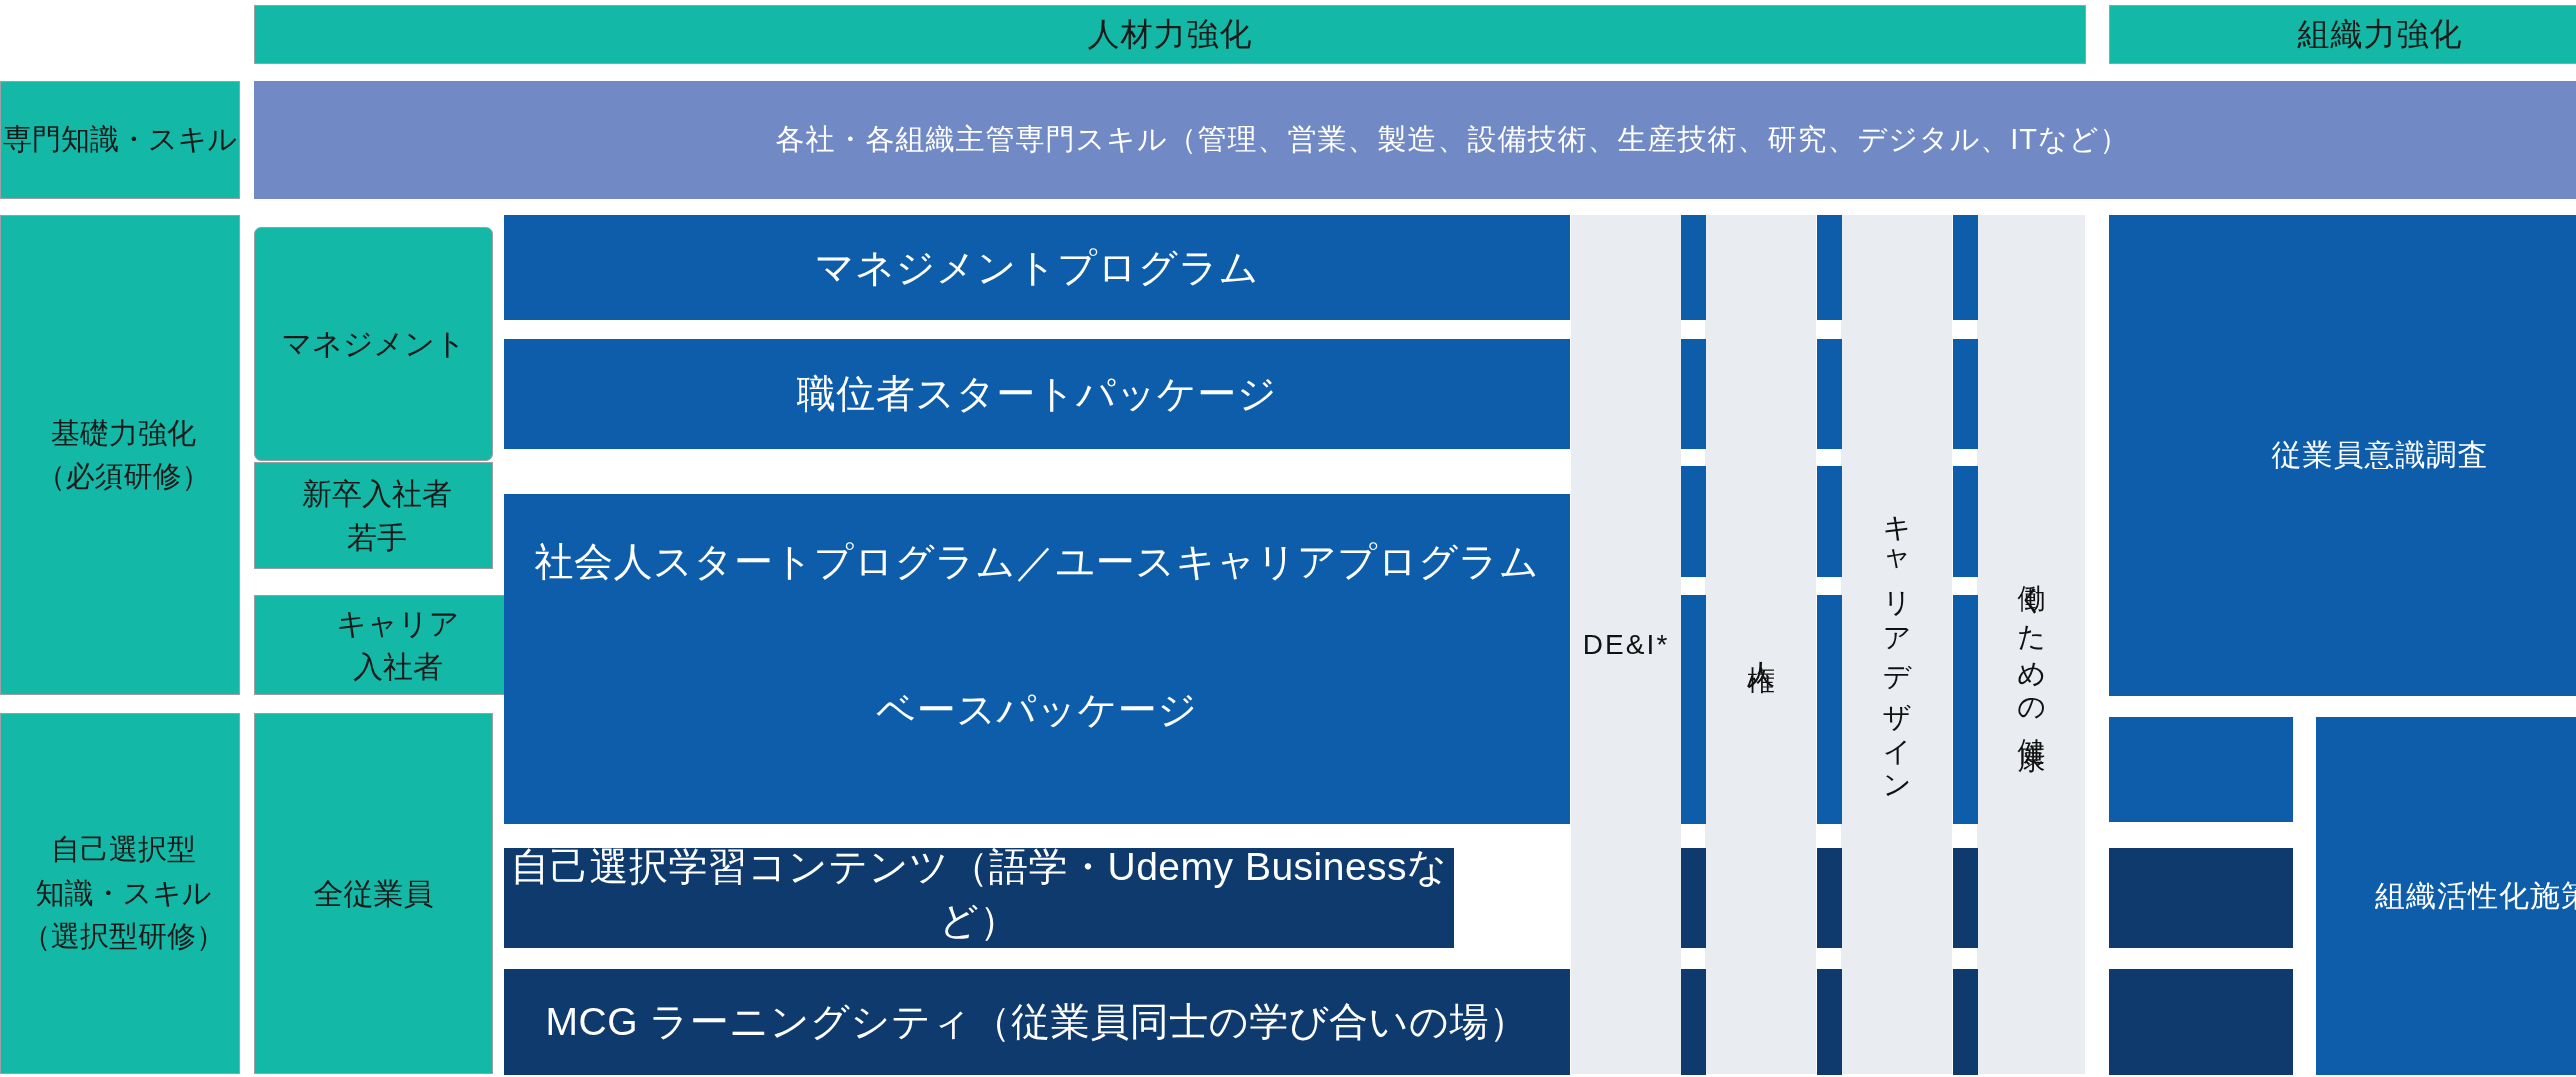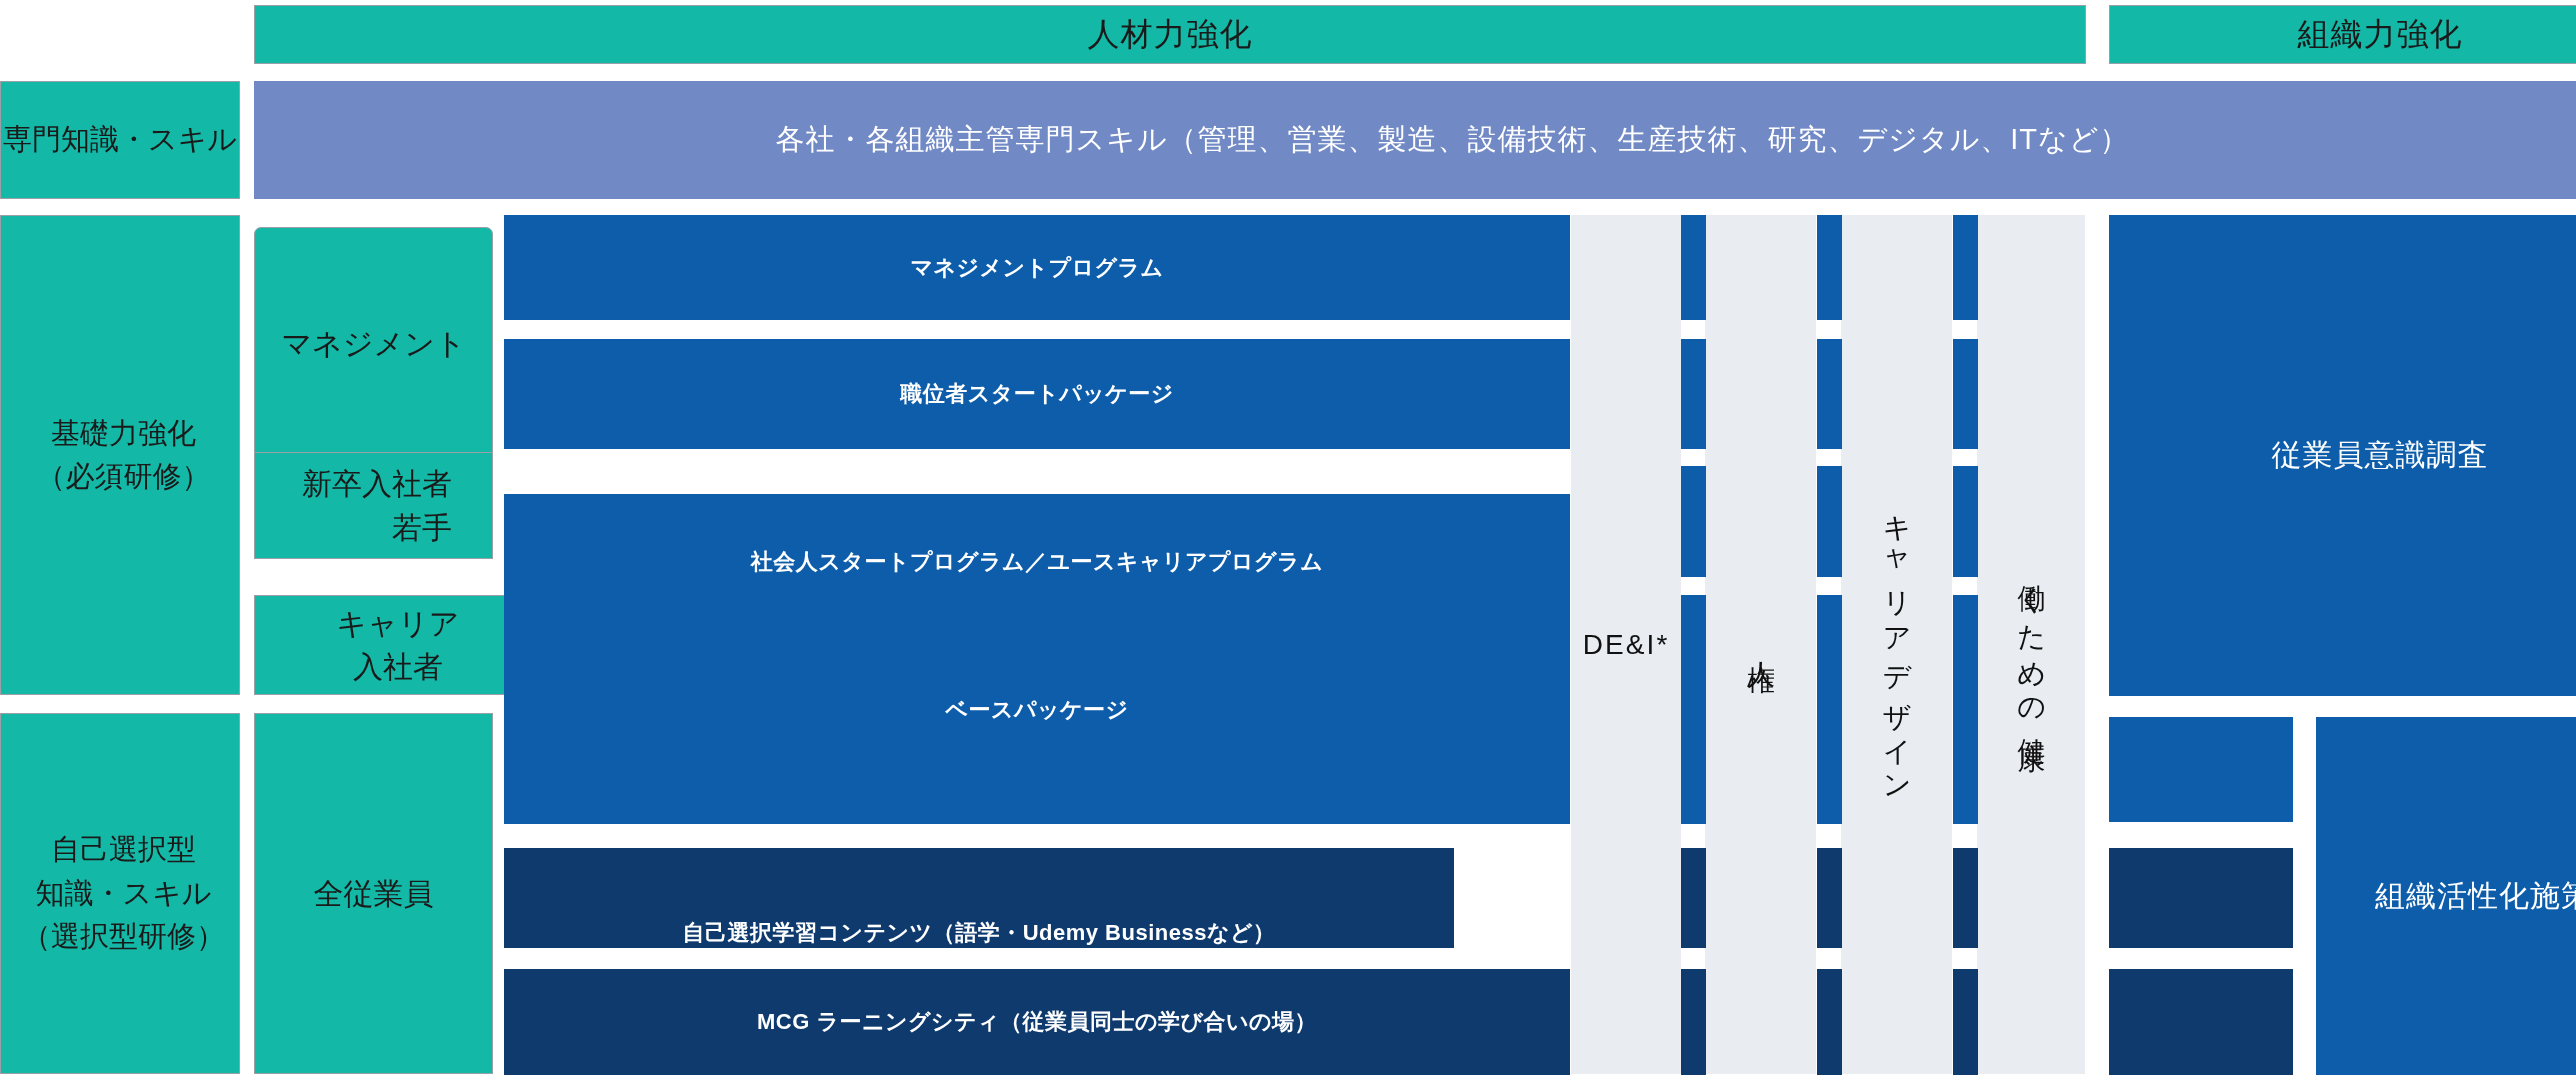--- a/index.html
+++ b/index.html
@@ -12,21 +12,21 @@
   .abs{position:absolute;box-sizing:border-box;}
   .center{display:flex;align-items:center;justify-content:center;text-align:center;}
   .white-box{background:#14b8a6;border:1.5px solid var(--border);}
   .pre{white-space:pre-line;padding-left:7px;}
   .hdr{font-size:32px;letter-spacing:1px;}
   .axis-label{font-size:29px;line-height:1.5;}
   .aud-label{font-size:30px;line-height:1.45;}
   .fill-blue{background:var(--blue);color:#ffffff;}
   .fill-navy{background:var(--navy);color:#ffffff;}
   .fill-peri{background:var(--periwinkle);color:#ffffff;}
-  .bar-label{font-size:22px;letter-spacing:0.5px;font-weight:bold;}
+  .bar-label{font-size:39px;letter-spacing:0.5px;}
   .peri-label{font-size:29px;letter-spacing:1px;}
   .pillar-col{background:var(--pillar);color:#111;}
   .pillar-label{font-size:28px;letter-spacing:2.1px;}
   .vtext{writing-mode:vertical-rl;text-orientation:upright;letter-spacing:5.2px;}
   .right-label{font-size:30px;letter-spacing:1px;}
 </style>
 </head>
 <body style="--blue: #0d5dab; --navy: #0e3a6e; --periwinkle: #7189c4; --pillar: #e9edf2; --border: #9aa0a6;">
 
 <div class="abs center white-box hdr" style="left:254px;top:5.2px;width:1832px;height:59px;">
@@ -49,21 +49,21 @@
 </div>
 <div class="abs center white-box axis-label pre" style="left:0px;top:713px;width:240px;height:361px;">
   <span>自己選択型
 知識・スキル
 （選択型研修）</span>
 </div>
 
 <div class="abs center white-box aud-label" style="left:254px;top:227px;width:239px;height:234px;border-radius:7px;">
   <span>マネジメント</span>
 </div>
-<div class="abs center white-box aud-label pre" style="left:254px;top:452px;width:239px;height:107px;text-align:right;">
+<div class="abs center white-box aud-label pre" style="left:254px;top:462px;width:239px;height:107px;">
   <span>新卒入社者
 若手</span>
 </div>
 <div class="abs center white-box aud-label pre" style="left:254px;top:595px;width:281px;height:100px;">
   <span>キャリア
 入社者</span>
 </div>
 <div class="abs center white-box aud-label" style="left:254px;top:713px;width:239px;height:361px;">
   <span>全従業員</span>
 </div>

